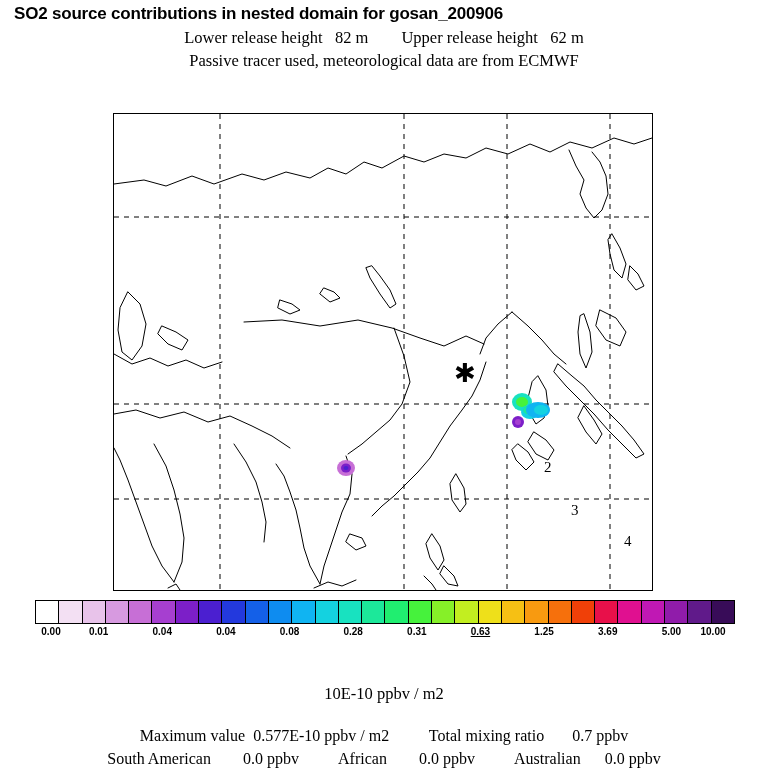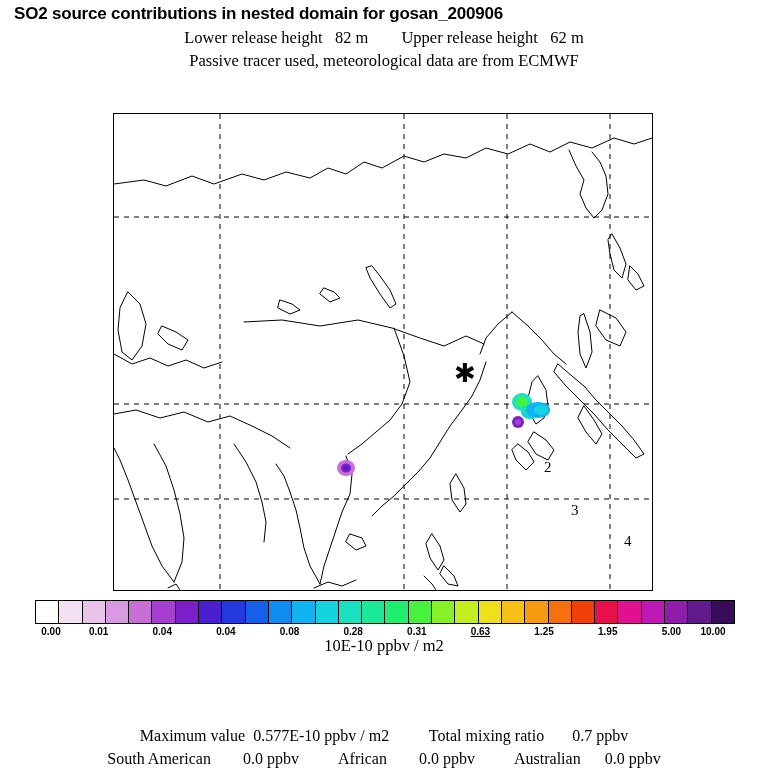--- a/index.html
+++ b/index.html
@@ -87,21 +87,21 @@
     font-size: 10px;
   }
   .cb-labels span {
     position: absolute;
     top: 0;
     transform: translateX(-50%);
     white-space: nowrap;
   }
   .cb-unit {
     position: absolute;
-    top: 636px;
+    top: 684px;
     width: 768px;
     text-align: center;
     font-size: 16.5px;
   }
   .footer {
     position: absolute;
     top: 686px;
     left: 0;
     width: 768px;
     font-size: 16px;
@@ -266,21 +266,21 @@
 <div class="cb-labels" id="cb-labels">
     <span style="left: 51px;">0.00</span>
     <span style="left: 98.6364px;">0.01</span>
     <span style="left: 162.273px;">0.04</span>
     <span style="left: 225.909px;">0.04</span>
     <span style="left: 289.545px;">0.08</span>
     <span style="left: 353.182px;">0.28</span>
     <span style="left: 416.818px;">0.31</span>
     <span style="left: 480.455px; text-decoration: underline;">0.63</span>
     <span style="left: 544.091px;">1.25</span>
-    <span style="left: 607.727px;">1.95</span>
+    <span style="left: 607.727px;">3.69</span>
     <span style="left: 671.364px;">5.00</span>
     <span style="left: 713px; text-align: center;">10.00</span>
   </div>
 
 <div class="cb-unit">10E-10 ppbv / m2</div>
 
 <div class="footer">
   <span class="footer-row">Maximum value  0.577E-10 ppbv / m2          Total mixing ratio       0.7 ppbv</span>
   <span class="footer-row">South American        0.0 ppbv          African        0.0 ppbv          Australian      0.0 ppbv</span>
 </div>

